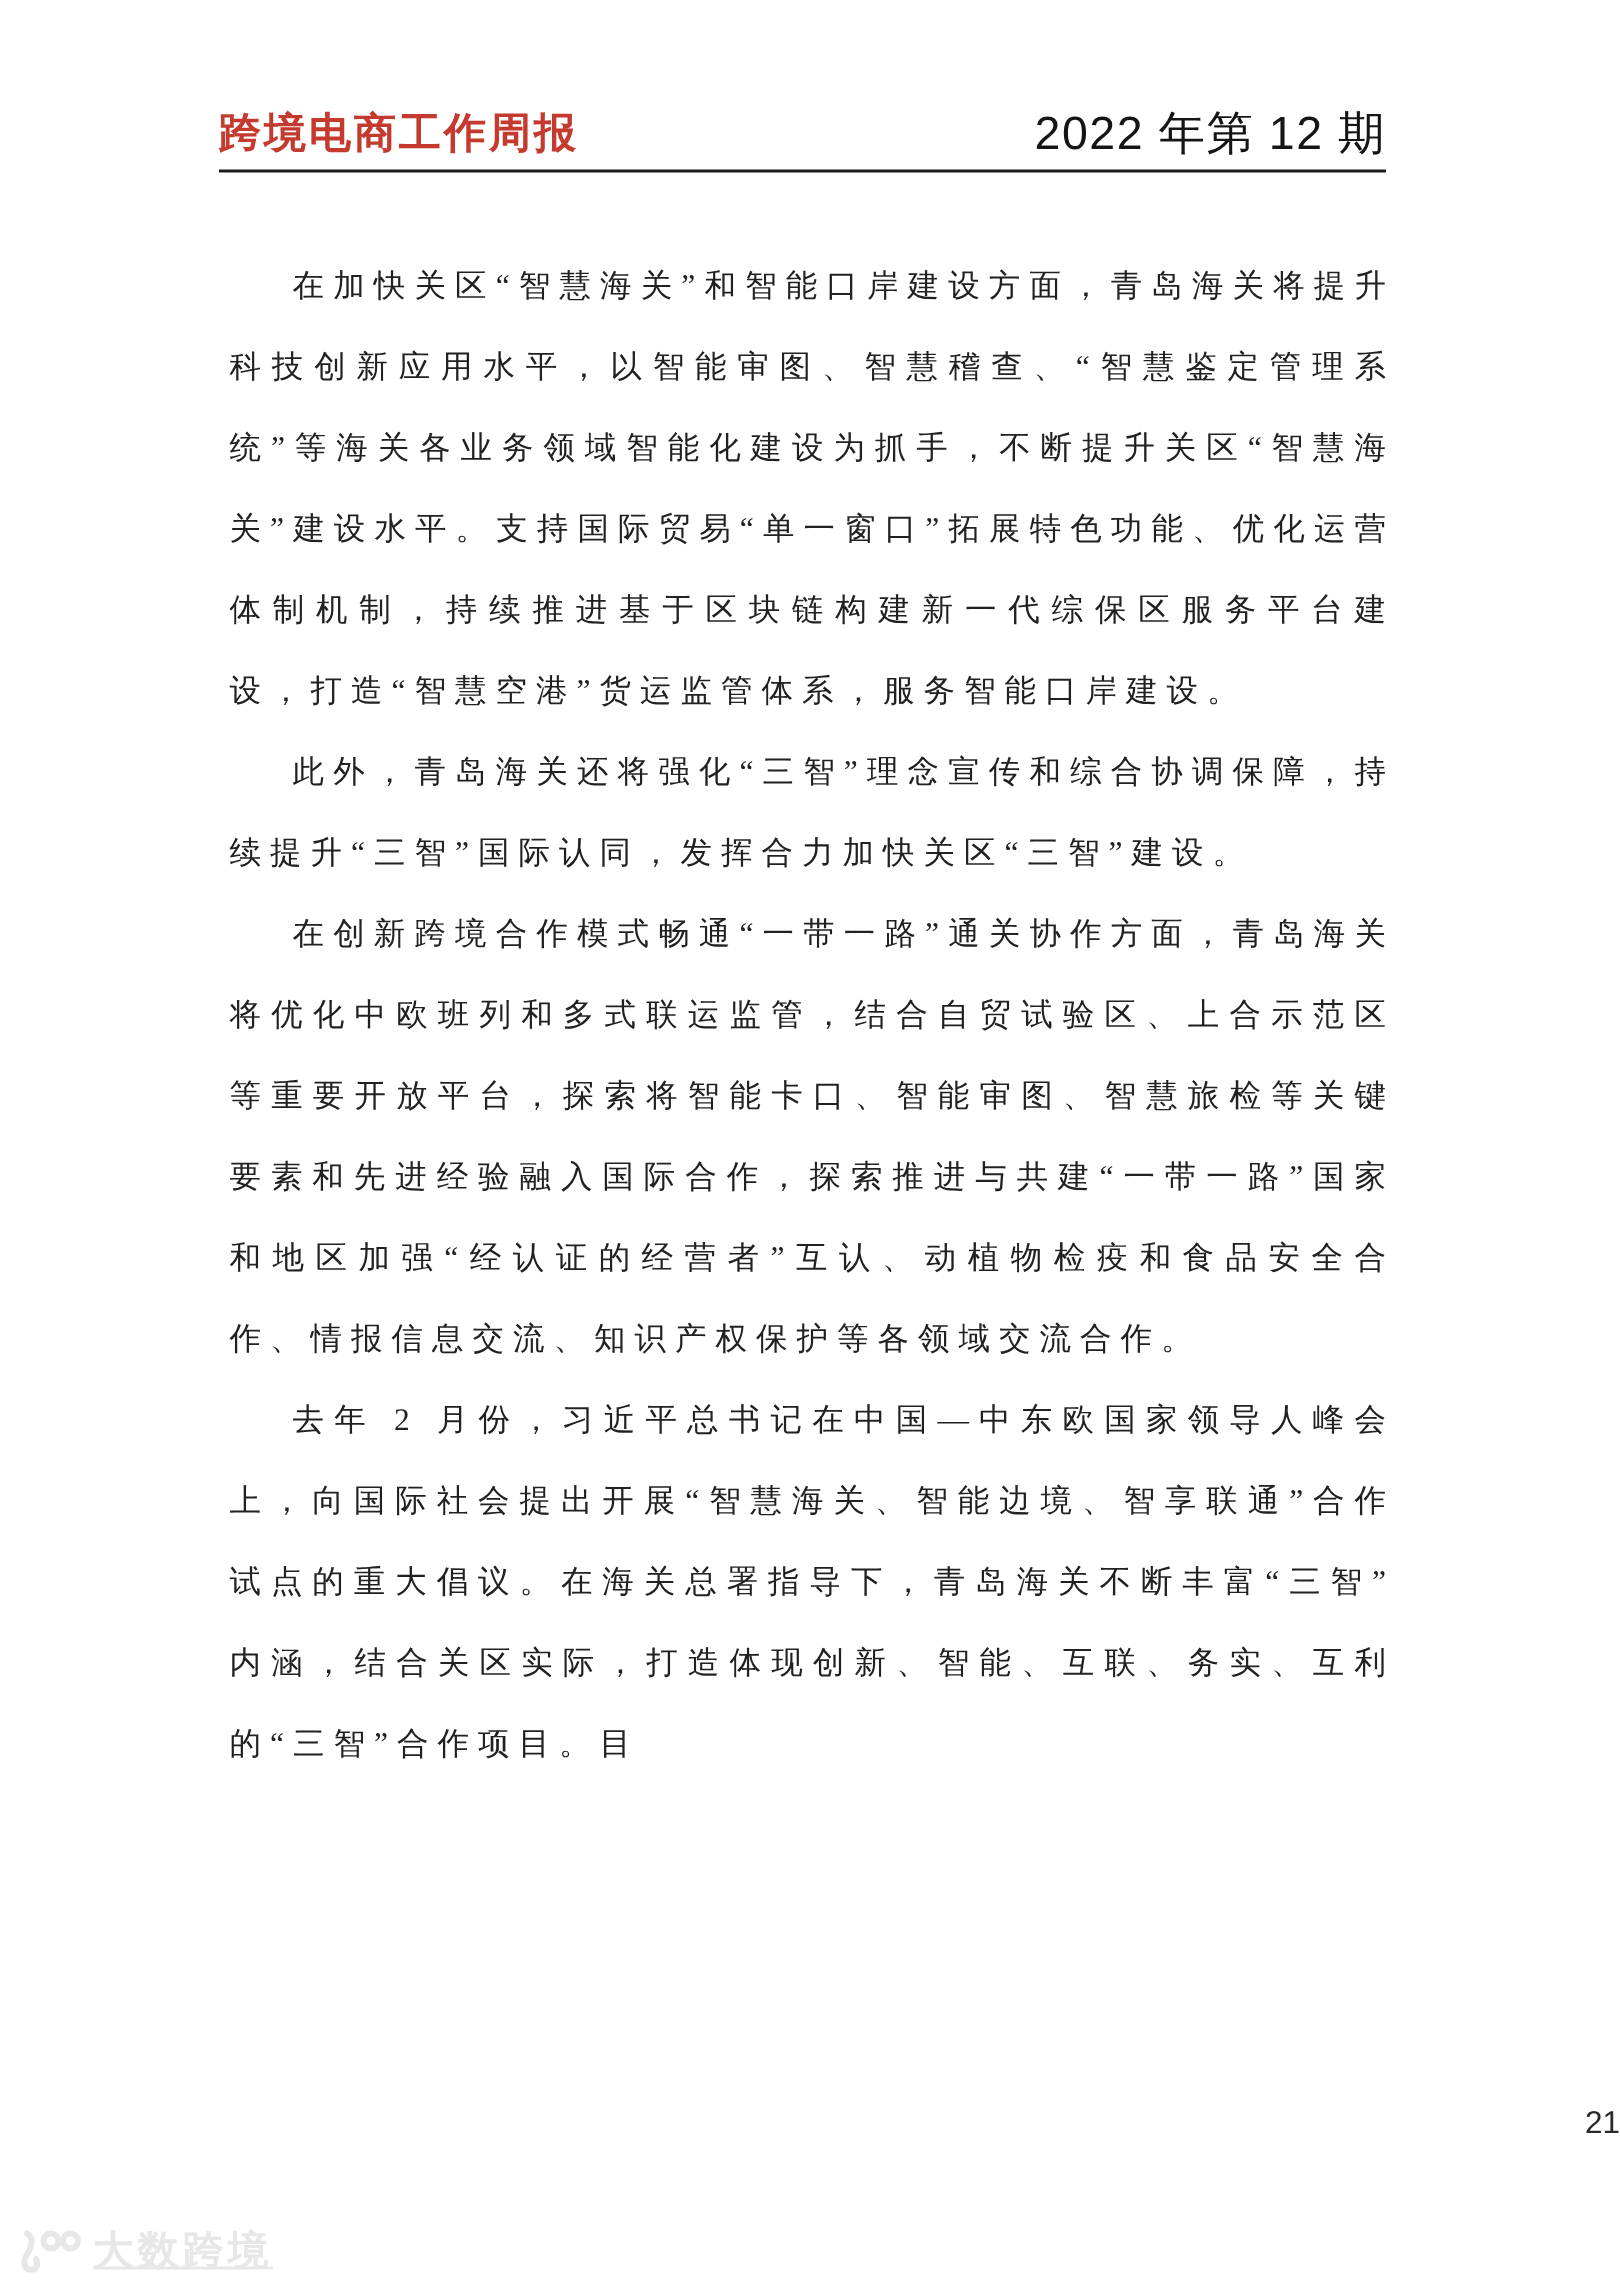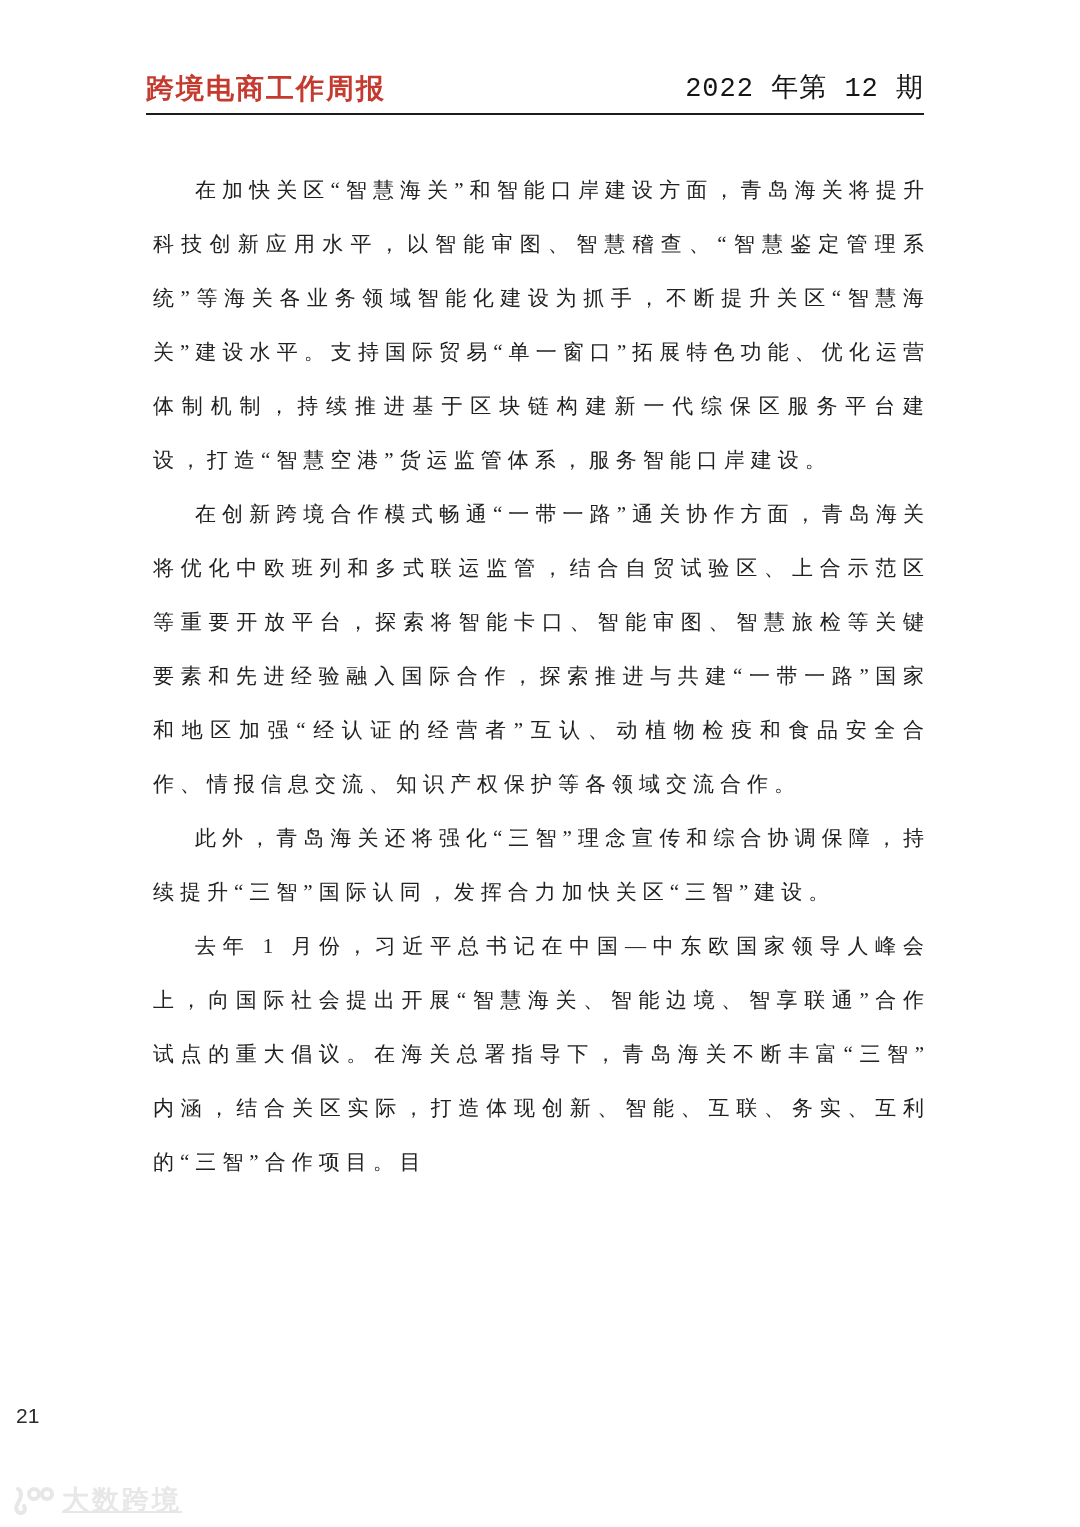--- a/index.html
+++ b/index.html
@@ -29,22 +29,22 @@
   }
   .header-title {
     font-family: "Liberation Sans", "DejaVu Sans", sans-serif;
     font-weight: bold;
     font-size: 28px;
     line-height: 30px;
     letter-spacing: 2px;
     color: #c43a2f;
   }
   .header-issue {
-    font-family: Liberation Mono, monospace;
-    font-size: 27px;
+    font-family: Liberation Sans, sans-serif;
+    font-size: 31px;
     line-height: 30px;
     letter-spacing: 1px;
     color: #151515;
   }
   
   .body-text {
     position: absolute;
     left: 153px;
     width: 777px;
     top: 163px;
@@ -59,21 +59,21 @@
     margin: 0;
     padding: 0;
     text-indent: 2em;
   }
   
   .page-number {
     position: absolute;
     left: 16px;
     right: 0;
     top: 1404px;
-    text-align: left;
+    text-align: right;
     font-family: "Liberation Sans", "DejaVu Sans", sans-serif;
     font-size: 21px;
     color: #2a2a2a;
   }
   
   .watermark {
     position: absolute;
     left: 10px;
     top: 1482px;
     display: flex;
@@ -101,23 +101,23 @@
 
 <div class="page">
 
   <div class="header">
     <span class="header-title">跨境电商工作周报</span>
     <span class="header-issue">2022 年第 12 期</span>
   </div>
 
   <div class="body-text">
     <p>在加快关区“智慧海关”和智能口岸建设方面，青岛海关将提升科技创新应用水平，以智能审图、智慧稽查、“智慧鉴定管理系统”等海关各业务领域智能化建设为抓手，不断提升关区“智慧海关”建设水平。支持国际贸易“单一窗口”拓展特色功能、优化运营体制机制，持续推进基于区块链构建新一代综保区服务平台建设，打造“智慧空港”货运监管体系，服务智能口岸建设。</p>
+    <p>此外，青岛海关还将强化“三智”理念宣传和综合协调保障，持续提升“三智”国际认同，发挥合力加快关区“三智”建设。</p>
     <p>在创新跨境合作模式畅通“一带一路”通关协作方面，青岛海关将优化中欧班列和多式联运监管，结合自贸试验区、上合示范区等重要开放平台，探索将智能卡口、智能审图、智慧旅检等关键要素和先进经验融入国际合作，探索推进与共建“一带一路”国家和地区加强“经认证的经营者”互认、动植物检疫和食品安全合作、情报信息交流、知识产权保护等各领域交流合作。</p>
-    <p>此外，青岛海关还将强化“三智”理念宣传和综合协调保障，持续提升“三智”国际认同，发挥合力加快关区“三智”建设。</p>
-    <p>去年 1 月份，习近平总书记在中国—中东欧国家领导人峰会上，向国际社会提出开展“智慧海关、智能边境、智享联通”合作试点的重大倡议。在海关总署指导下，青岛海关不断丰富“三智”内涵，结合关区实际，打造体现创新、智能、互联、务实、互利的“三智”合作项目。目</p>
+    <p>去年 2 月份，习近平总书记在中国—中东欧国家领导人峰会上，向国际社会提出开展“智慧海关、智能边境、智享联通”合作试点的重大倡议。在海关总署指导下，青岛海关不断丰富“三智”内涵，结合关区实际，打造体现创新、智能、互联、务实、互利的“三智”合作项目。目</p>
   </div>
 
   <div class="page-number">21</div>
 
   <div class="watermark">
     <svg class="watermark-logo" viewBox="0 0 44 34" fill="none" stroke="#e7e7e7" stroke-width="4" stroke-linecap="round">
       <path d="M8 6 C 12 8, 12 14, 8 20 C 5 25, 6 29, 10 30 C 14 31, 16 27, 14 23"></path>
       <circle cx="24" cy="11" r="5"></circle>
       <circle cx="37" cy="11" r="5"></circle>
     </svg>

